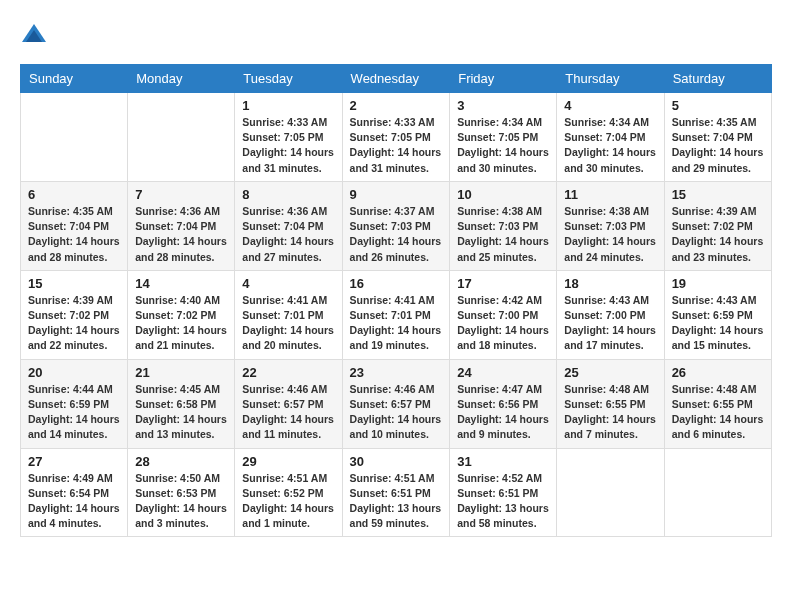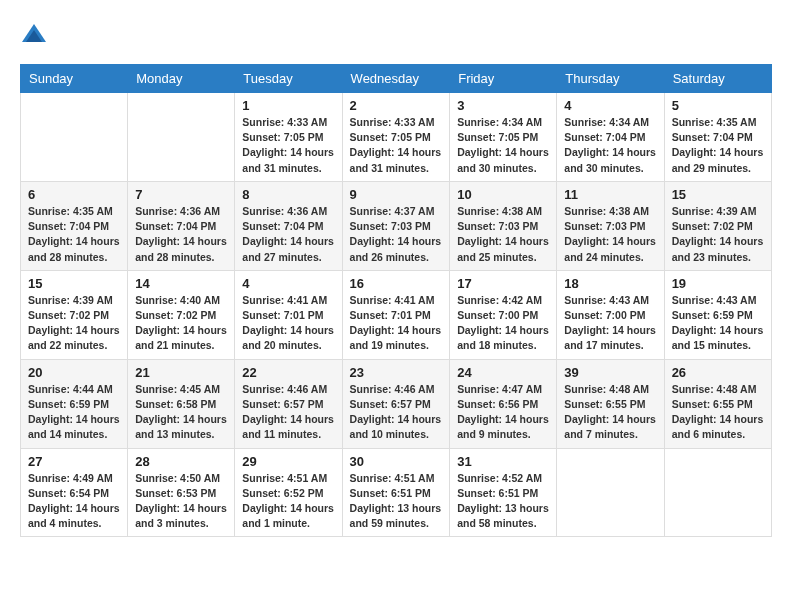--- a/index.html
+++ b/index.html
@@ -228,21 +228,21 @@
         </td>
         <td>
           <div class="day-number">23</div>
           <div class="day-info">Sunrise: 4:46 AM<br>Sunset: 6:57 PM<br>Daylight: 14 hours and 10 minutes.</div>
         </td>
         <td>
           <div class="day-number">24</div>
           <div class="day-info">Sunrise: 4:47 AM<br>Sunset: 6:56 PM<br>Daylight: 14 hours and 9 minutes.</div>
         </td>
         <td>
-          <div class="day-number">39</div>
+          <div class="day-number">25</div>
           <div class="day-info">Sunrise: 4:48 AM<br>Sunset: 6:55 PM<br>Daylight: 14 hours and 7 minutes.</div>
         </td>
         <td>
           <div class="day-number">26</div>
           <div class="day-info">Sunrise: 4:48 AM<br>Sunset: 6:55 PM<br>Daylight: 14 hours and 6 minutes.</div>
         </td>
       </tr>
       <tr>
         <td>
           <div class="day-number">27</div>

